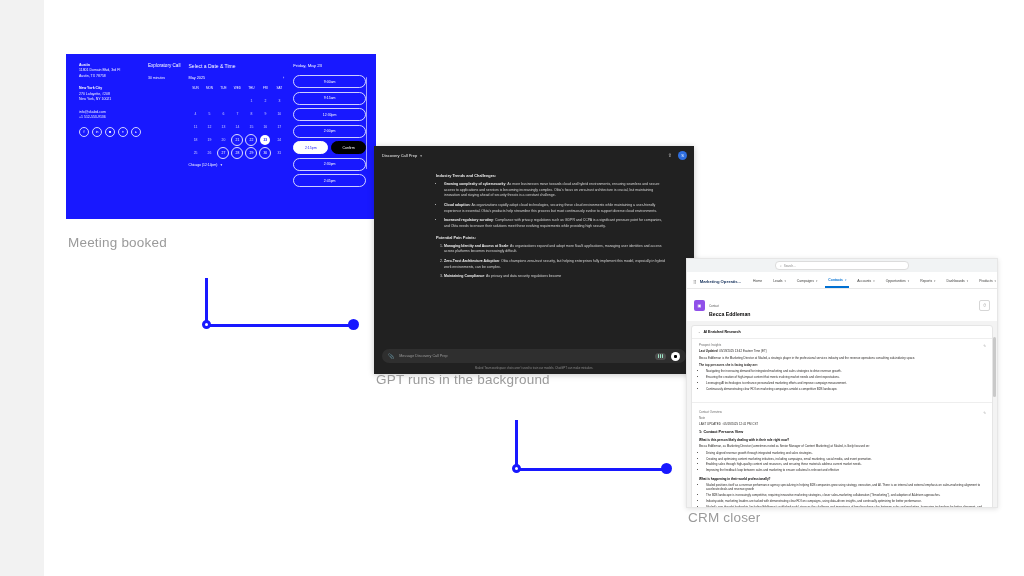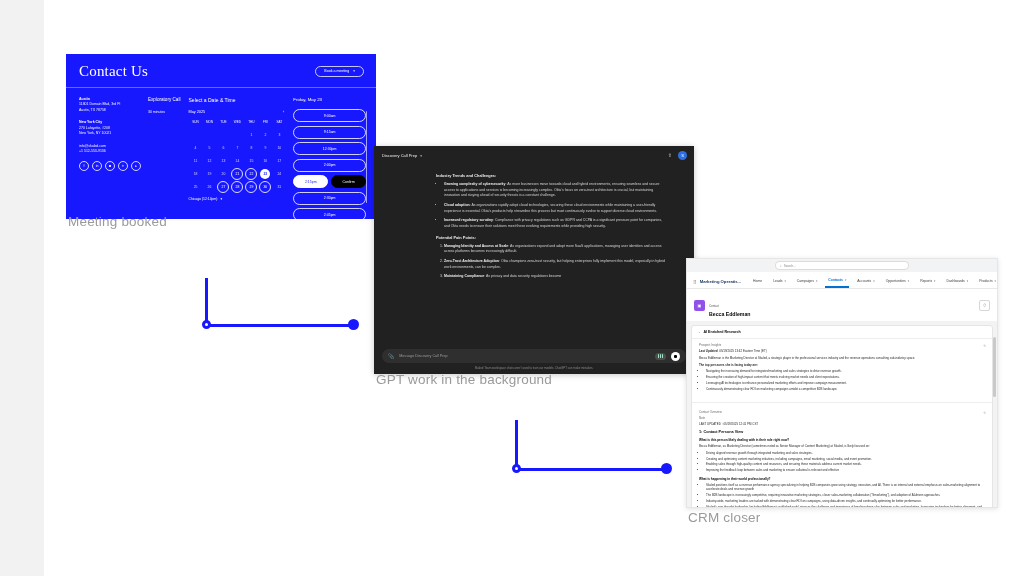--- a/index.html
+++ b/index.html
@@ -142,27 +142,20 @@
   .conn .dot-o{position:absolute;width:9px;height:9px;border-radius:50%;background:#fff;border:3px solid #1818ff;box-sizing:border-box;}
   .conn .dot-f{position:absolute;width:11px;height:11px;border-radius:50%;background:#1818ff;}
 </style>
 </head>
 <body>
 
 <div class="gutter"></div>
 <div class="canvas"></div>
 
 <div class="booking">
-  <div class="booking-head">
-    <div class="booking-title">Contact Us</div>
-    <div class="book-btn">
-      <span>Book a meeting</span>
-      <span class="chev">▾</span>
-    </div>
-  </div>
   <div class="booking-body">
 
     <div class="col-contact">
       <div class="c-block">
         <div class="c-strong">Austin</div>
         <div class="c-line">11801 Domain Blvd, 3rd Fl</div>
         <div class="c-line">Austin, TX 78758</div>
       </div>
       <div class="c-block">
         <div class="c-strong">New York City</div>
@@ -482,29 +475,29 @@
             <li>Industry-wide, marketing leaders are tasked with demonstrating clear ROI on campaigns, using data-driven insights, and continually optimizing for better performance.</li>
             <li>Skaled's own thought leadership (including Eddleman's published work) stresses the challenge and importance of breaking down silos between sales and marketing, leveraging technology for better alignment, and adapting to rapidly shifting buyer expectations</li>
           </ul>
 
       </div>
     </div>
     <div class="crm-scroll"></div>
   </div>
 </div>
 
-<div class="anno" style="left:68px;top:214px;">Meeting booked</div>
+<div class="anno" style="left:68px;top:235px;">Meeting booked</div>
 <div class="conn" style="left:200px;top:278px;width:160px;height:56px;">
   <div class="vline" style="left:5px;top:0;height:48px;"></div>
   <div class="hline" style="left:5px;top:46px;width:149px;"></div>
   <div class="dot-o" style="left:2px;top:42px;"></div>
   <div class="dot-f" style="left:148px;top:41px;"></div>
 </div>
 
-<div class="anno" style="left:376px;top:372px;">GPT work in the background</div>
+<div class="anno" style="left:376px;top:372px;">GPT runs in the background</div>
 <div class="conn" style="left:510px;top:420px;width:165px;height:60px;">
   <div class="vline" style="left:5px;top:0;height:50px;"></div>
   <div class="hline" style="left:5px;top:48px;width:152px;"></div>
   <div class="dot-o" style="left:2px;top:44px;"></div>
   <div class="dot-f" style="left:151px;top:43px;"></div>
 </div>
 
 <div class="anno" style="left:688px;top:510px;">CRM closer</div>
 
 </body></html>

